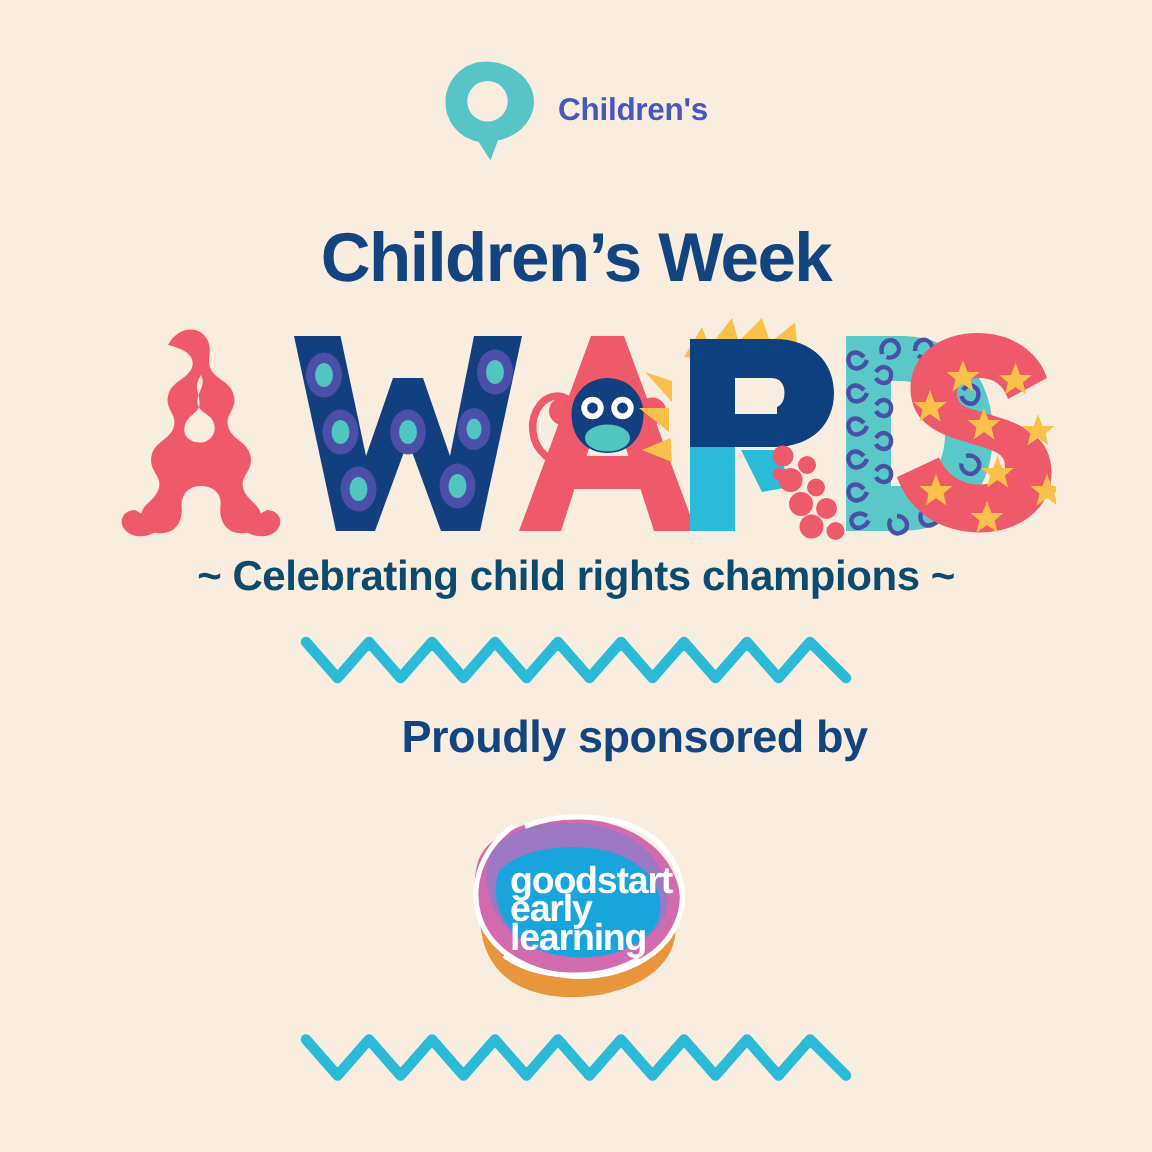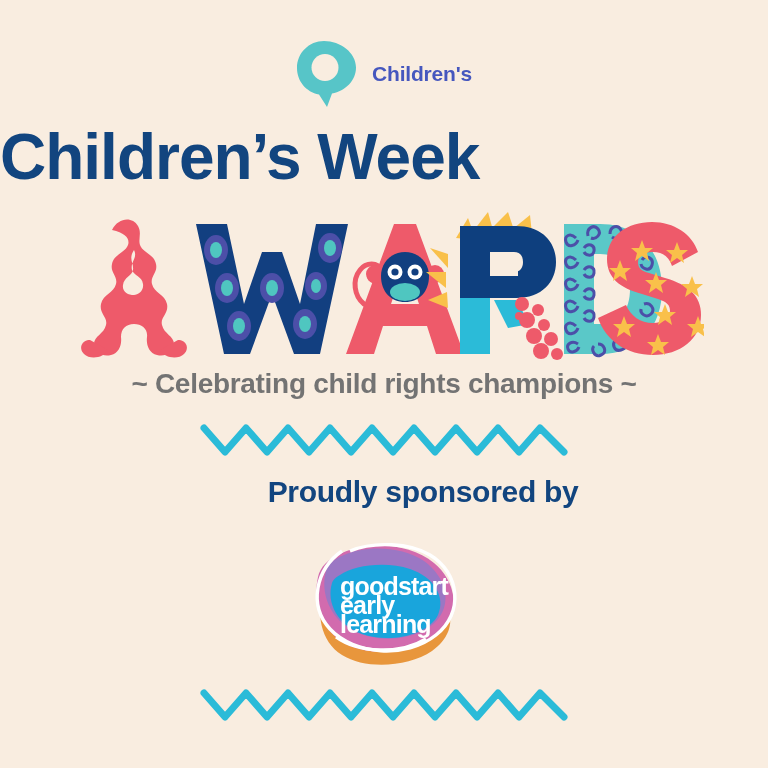--- a/index.html
+++ b/index.html
@@ -27,38 +27,39 @@
     color:#4657BE;
     font-weight:bold;
     font-size:21px;
     line-height:1.12;
     letter-spacing:-0.2px;
     text-align:left;
   }
 
   
   .heading{
-    position:absolute;top:120px;left:0;width:768px;
+    position:absolute;top:144px;left:0;width:768px;
+    text-align:center;
     color:#12457F;
-    font-size:64px;
+    font-size:46px;
     font-weight:bold;
     letter-spacing:-1px;
   }
 
   
   .awards{
     position:absolute;top:212px;left:0;width:768px;
     display:flex;justify-content:center;
   }
 
   
   .tagline{
     position:absolute;top:368px;left:0;width:768px;
     text-align:center;
-    color:#737373;
+    color:#0c4a6e;
     font-size:28px;
     font-weight:bold;
     letter-spacing:-0.3px;
   }
 
   
   .zig{position:absolute;left:0;width:768px;display:flex;justify-content:center;}
   .zig-top{top:420px;}
   .zig-bottom{top:685px;}
 

